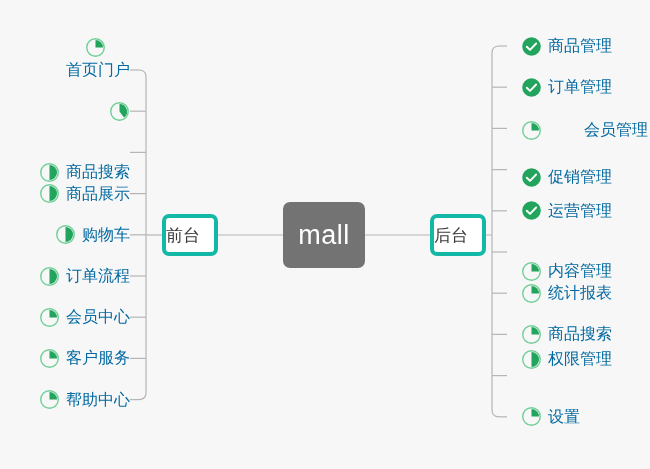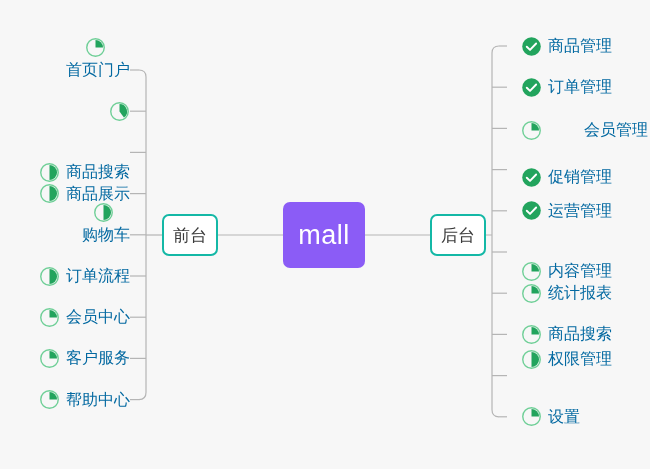--- a/index.html
+++ b/index.html
@@ -32,43 +32,42 @@
     pointer-events: none;
   }
 
   
   .root-node {
     position: absolute;
     left: 283px;
     top: 202px;
     width: 82px;
     height: 66px;
-    background: #8b5cf6;
+    background: #737373;
     border-radius: 7px;
     display: flex;
     align-items: center;
     justify-content: center;
     color: #ffffff;
     font-size: 27px;
     letter-spacing: 0.5px;
     box-sizing: border-box;
   }
 
   
   .branch-node {
     position: absolute;
     top: 214px;
     width: 56px;
     height: 42px;
     background: #ffffff;
-    border: 2px solid #14b8a6;
+    border: 4px solid #14b8a6;
     border-radius: 7px;
     display: flex;
     align-items: center;
-    justify-content: center;
     color: #3a3a3a;
     font-size: 17px;
     box-sizing: border-box;
   }
   .branch-left  { left: 162px; }
   .branch-right { left: 430px; }
 
   
   .leaf {
     position: absolute;
@@ -173,21 +172,21 @@
         </svg>
         <span class="leaf-label">商品搜索</span>
       </div>
       <div class="leaf leaf-left" style="top: 181.6px;">
         <svg class="status-icon" viewBox="0 0 24 24">
           <circle cx="12" cy="12" r="10" fill="none" stroke="#6fcf97" stroke-width="1.6"></circle>
           <path d="M 12 12 L 12 3.4000000000000004 A 8.6 8.6 0 0 1 12.00 20.60 Z" fill="#22a45d"></path>
         </svg>
         <span class="leaf-label">商品展示</span>
       </div>
-      <div class="leaf leaf-left" style="top: 222.8px; flex-direction: column;">
+      <div class="leaf leaf-left" style="top: 222.8px;">
         <svg class="status-icon" viewBox="0 0 24 24">
           <circle cx="12" cy="12" r="10" fill="none" stroke="#6fcf97" stroke-width="1.6"></circle>
           <path d="M 12 12 L 12 3.4000000000000004 A 8.6 8.6 0 0 1 12.00 20.60 Z" fill="#22a45d"></path>
         </svg>
         <span class="leaf-label">购物车</span>
       </div>
       <div class="leaf leaf-left" style="top: 264px;">
         <svg class="status-icon" viewBox="0 0 24 24">
           <circle cx="12" cy="12" r="10" fill="none" stroke="#6fcf97" stroke-width="1.6"></circle>
           <path d="M 12 12 L 12 3.4000000000000004 A 8.6 8.6 0 0 1 12.00 20.60 Z" fill="#22a45d"></path>

